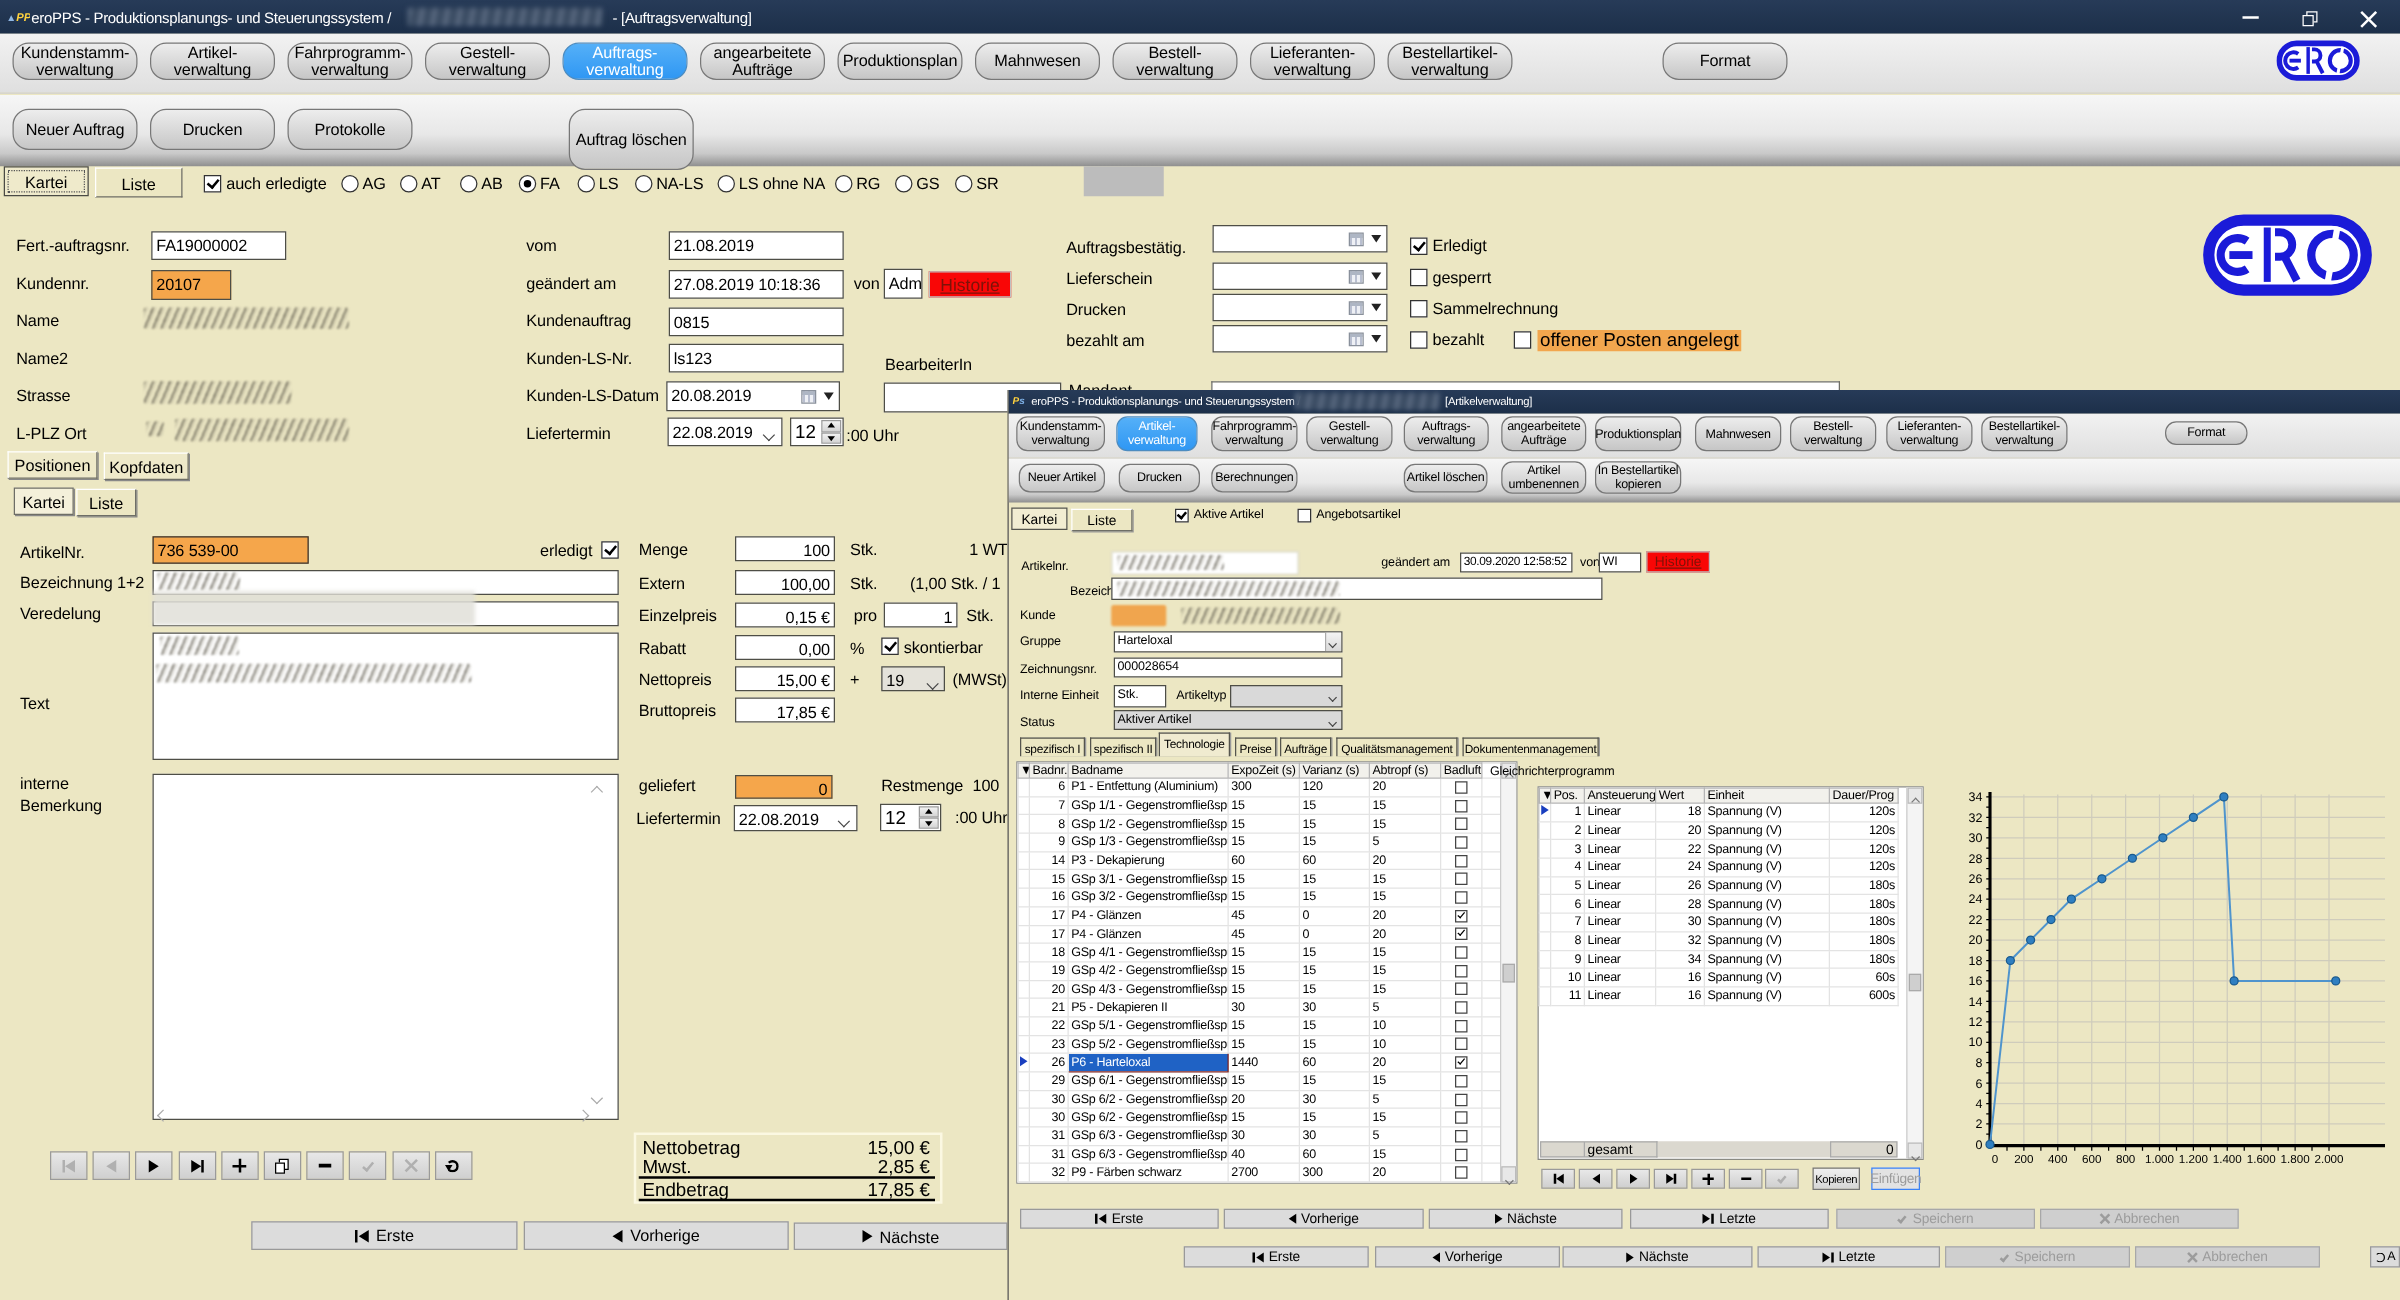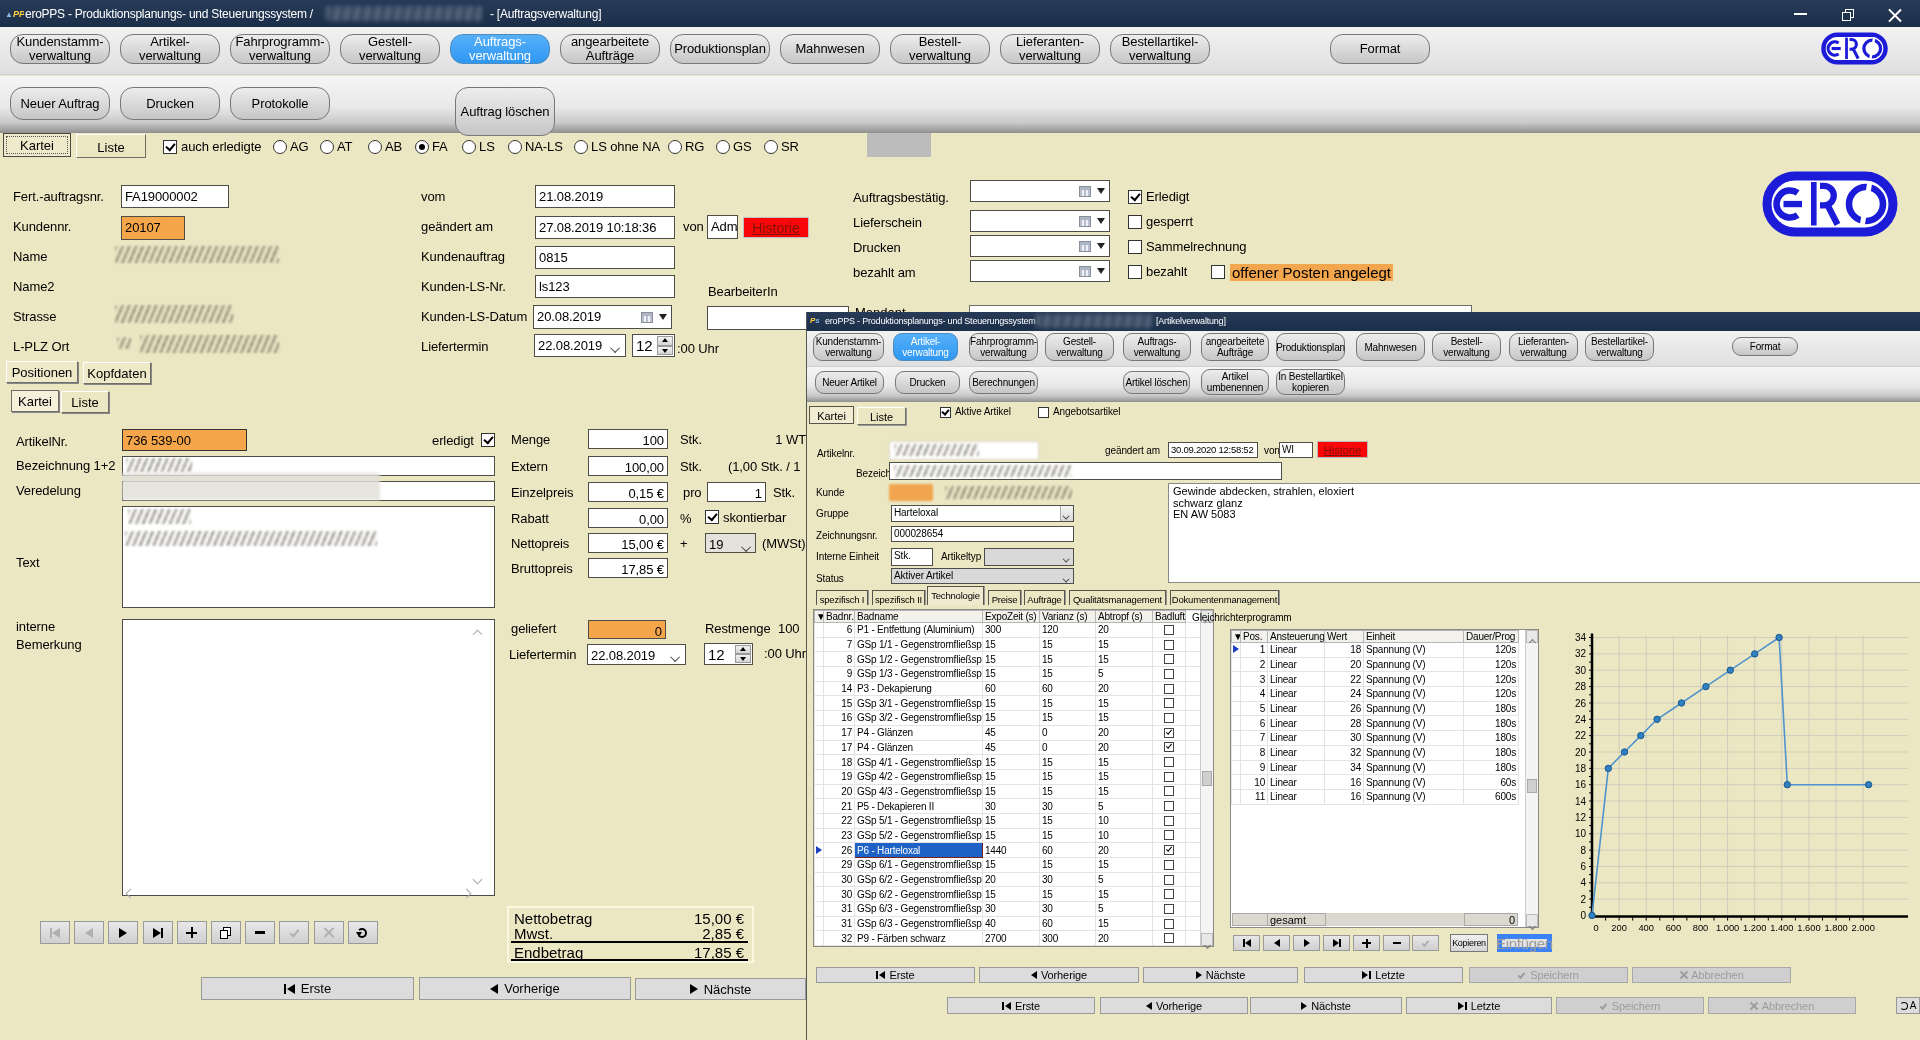--- a/index.html
+++ b/index.html
@@ -383,23 +383,20 @@
 <div class="inp2" style="left:361px;top:130px;width:90px;height:16px;font-size:9.5px;letter-spacing:-0.25px;">30.09.2020 12:58:52</div>
 <div class="lbl2" style="left:457px;top:133px;">von</div>
 <div class="inp2" style="left:472px;top:130px;width:34px;height:16px;">WI</div>
 <div class="abs" style="left:510px;top:129px;width:51px;height:17px;background:#f90606;border:1px solid #bbb;text-align:center;font-size:11px;color:#7e1208;padding-top:2px;"><u>Historie</u></div>
 <div class="lbl2" style="left:9px;top:156px;padding-left:40px;">Bezeichnung</div>
 <div class="inp2" style="left:82px;top:150px;width:393px;height:18px;"></div>
 <div class="scrib" style="left:87px;top:153px;width:178px;height:12px;"></div>
 <div class="lbl2" style="left:9px;top:175px;">Kunde</div>
 <div class="abs" style="left:82px;top:172px;width:44px;height:17px;background:#f0a54e;filter:blur(1px);border-radius:2px;"></div>
 <div class="scrib" style="left:138px;top:174px;width:127px;height:13px;"></div>
-<div class="abs" style="left:361px;top:171px;width:753px;height:100px;background:#fff;border:1px solid #8a8a82;border-right:none;">
-      <div style="padding:2px 4px;font-size:11px;line-height:11.5px;">Gewinde abdecken, strahlen, eloxiert<br>schwarz glanz<br>EN AW 5083</div>
-    </div>
 <div class="lbl2" style="left:9px;top:196px;">Gruppe</div>
 <div class="inp2" style="left:84px;top:193px;width:183px;height:17px;">Harteloxal<span class="abs" style="right:0;top:0;bottom:0;width:13px;background:linear-gradient(#f4f4f4,#d8d8d8);border-left:1px solid #aaa;"></span><span class="abs" style="right:3px;top:5px;"><span class="chev" style="width:5px;height:5px;"></span></span></div>
 <div class="lbl2" style="left:9px;top:218px;">Zeichnungsnr.</div>
 <div class="inp2" style="left:84px;top:214px;width:183px;height:16px;">000028654</div>
 <div class="lbl2" style="left:9px;top:239px;">Interne Einheit</div>
 <div class="inp2" style="left:84px;top:236px;width:42px;height:18px;">Stk.</div>
 <div class="lbl2" style="left:134px;top:239px;">Artikeltyp</div>
 <div class="inp2" style="left:177px;top:236px;width:90px;height:18px;background:#d9d9d9;">
       <span class="abs" style="right:3px;top:5px;"><span class="chev" style="width:5px;height:5px;"></span></span>
     </div>
@@ -888,21 +885,21 @@
       <span style="position:absolute;left:0;top:3.5px;width:9px;height:2px;background:#000;"></span>
     </span>
   </div>
 <div class="navbtn" style="left:1383px;top:935px;width:27px;height:16px;">
     <span style="display:inline-block;width:8px;height:2.5px;background:#000;"></span>
   </div>
 <div class="navbtn" style="left:1412px;top:935px;width:27px;height:16px;">
     <span style="display:inline-block;width:7px;height:4px;border-left:2px solid #b0b0b0;border-bottom:2px solid #b0b0b0;transform:rotate(-50deg);"></span>
   </div>
 <div class="flatbtn2" style="left:1450px;top:934px;width:38px;height:18px;background:linear-gradient(#efefef,#d6d6d6);border:1px solid #777;font-size:9px;letter-spacing:-0.3px;">Kopieren</div>
-<div class="flatbtn2 dis" style="left:1497px;top:934px;width:55px;height:18px;background:#e3e3e3;border:5px solid #3b82f6;font-size:15px;letter-spacing:-0.3px;">Einfügen</div>
+<div class="flatbtn2 dis" style="left:1497px;top:934px;width:39px;height:18px;background:#e3e3e3;border:1px solid #3b82f6;font-size:11px;letter-spacing:-0.3px;">Einfügen</div>
 <svg class="abs" style="left:1570px;top:625px;" width="350" height="310" viewBox="0 0 350 310" xmlns="http://www.w3.org/2000/svg">
     <line x1="22.0" y1="274.1" x2="338" y2="274.1" stroke="#cfccbc" stroke-width="1"></line>
     <line x1="22.0" y1="257.8" x2="338" y2="257.8" stroke="#cfccbc" stroke-width="1"></line>
     <line x1="22.0" y1="241.5" x2="338" y2="241.5" stroke="#cfccbc" stroke-width="1"></line>
     <line x1="22.0" y1="225.1" x2="338" y2="225.1" stroke="#cfccbc" stroke-width="1"></line>
     <line x1="22.0" y1="208.8" x2="338" y2="208.8" stroke="#cfccbc" stroke-width="1"></line>
     <line x1="22.0" y1="192.4" x2="338" y2="192.4" stroke="#cfccbc" stroke-width="1"></line>
     <line x1="22.0" y1="176.0" x2="338" y2="176.0" stroke="#cfccbc" stroke-width="1"></line>
     <line x1="22.0" y1="159.7" x2="338" y2="159.7" stroke="#cfccbc" stroke-width="1"></line>
     <line x1="22.0" y1="143.4" x2="338" y2="143.4" stroke="#cfccbc" stroke-width="1"></line>

